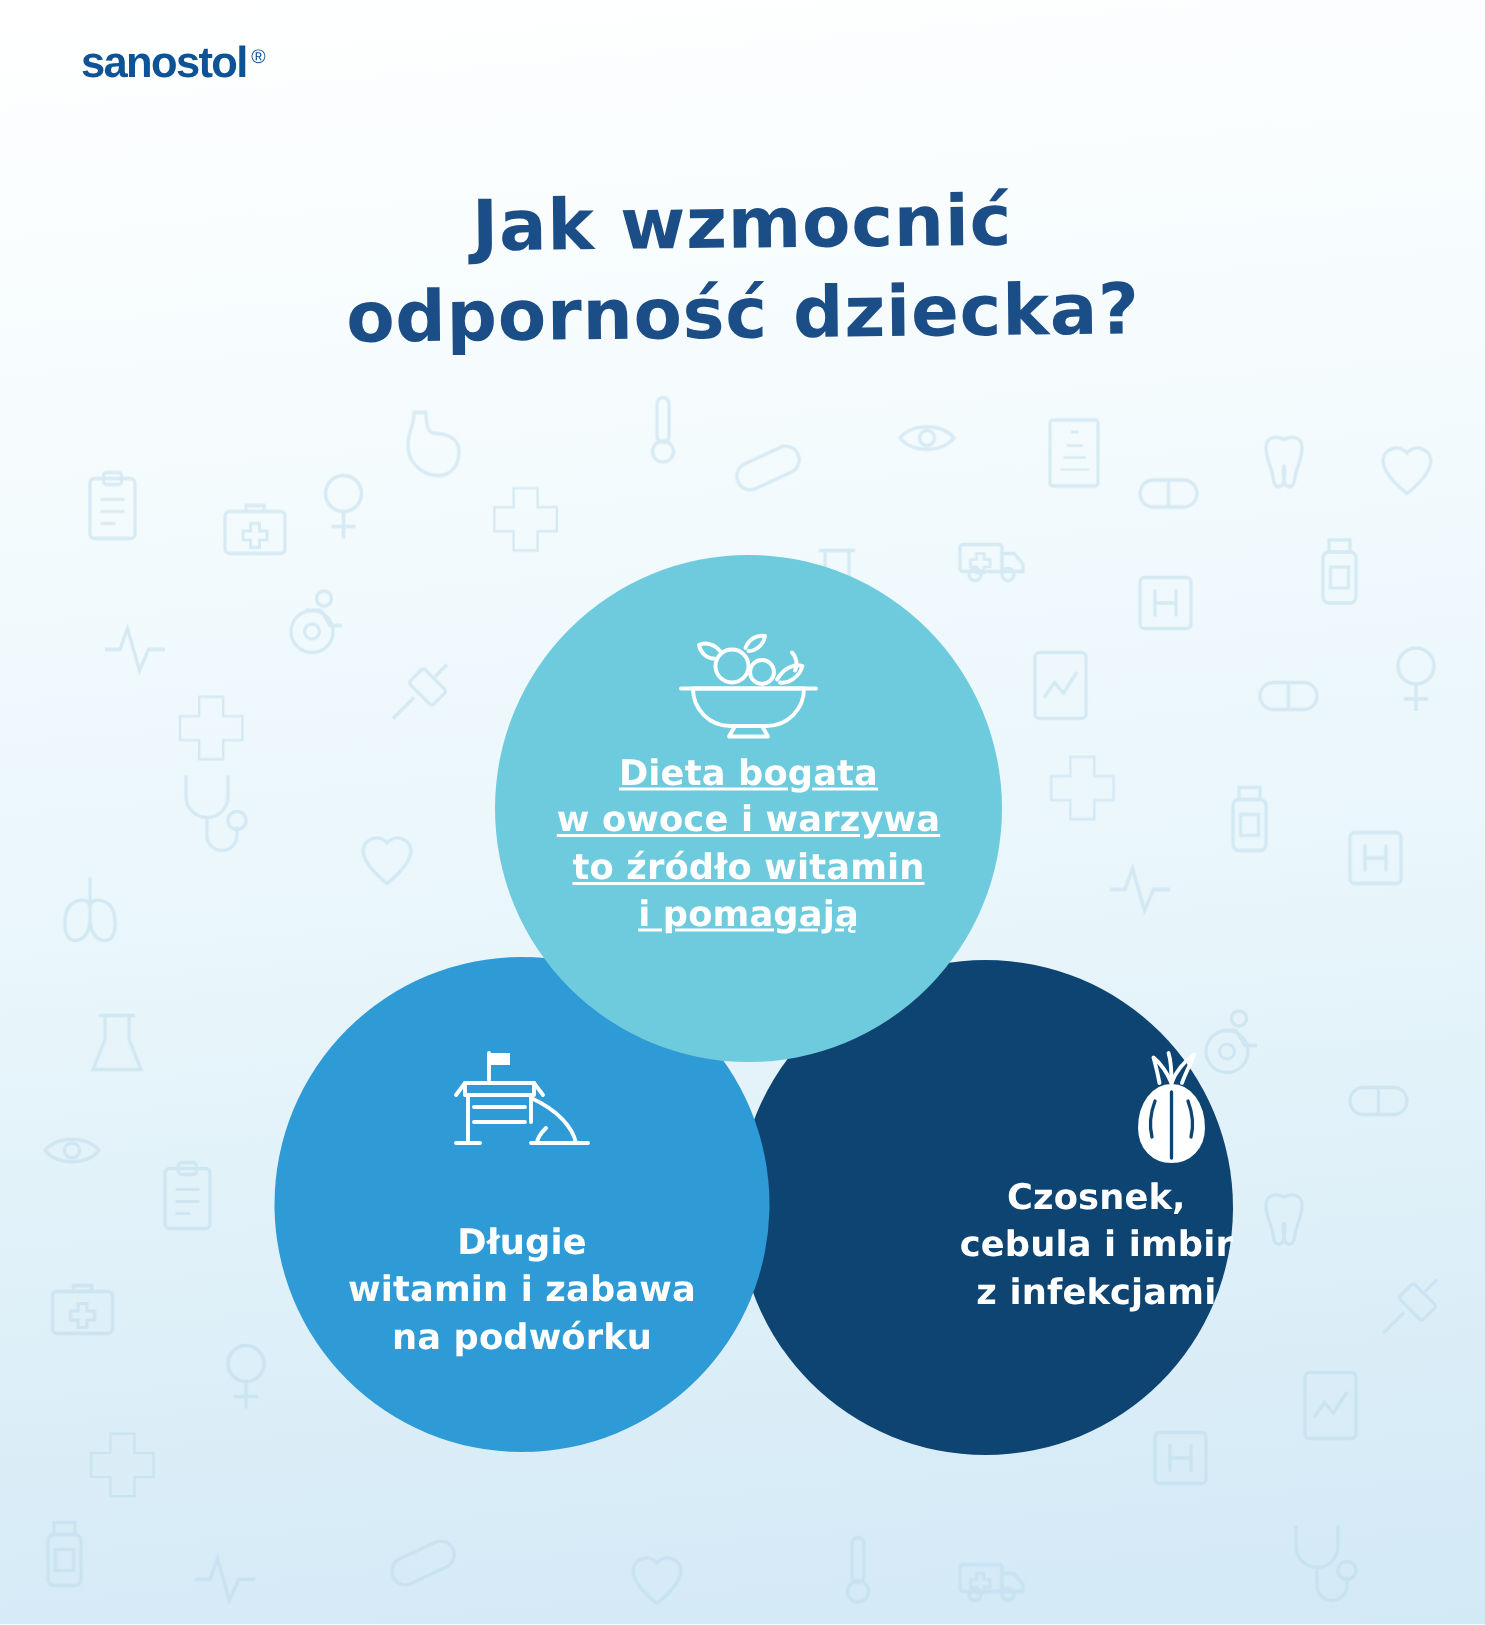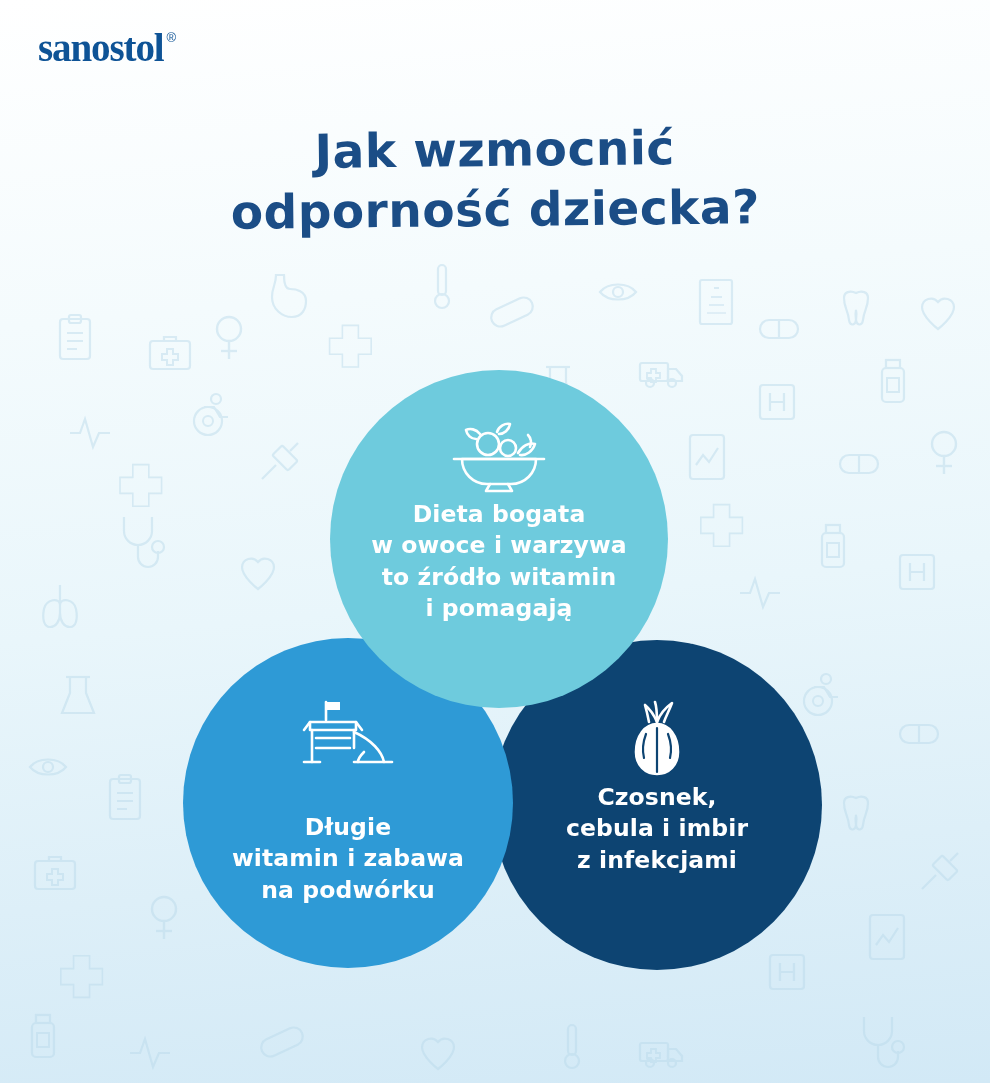--- a/index.html
+++ b/index.html
@@ -31,26 +31,27 @@
 
   
   #logo {
     position: absolute;
     left: 38px;
     top: 28px;
     display: flex;
     align-items: flex-start;
   }
   #logo .word {
-    font-family: Liberation Serif, serif;
+    font-family: Liberation Sans, sans-serif;
     font-weight: bold;
-    font-size: 39px;
+    font-size: 29px;
     letter-spacing: -1.1px;
     color: #0e5396;
     line-height: 1;
+    margin-left: 16px;
   }
   #logo .reg {
     font-family: "Liberation Sans", sans-serif;
     font-size: 13px;
     color: #0e5396;
     margin-left: 3px;
     margin-top: 2px;
   }
 
   
@@ -94,39 +95,41 @@
   }
 
   #circle-diet {
     left: 330px;
     top: 370px;
     width: 338px;
     height: 338px;
     background: #6ecbdd;
     padding-top: 47px;
     z-index: 3;
+    text-decoration: underline;
   }
   #circle-play {
     left: 183px;
     top: 638px;
     width: 330px;
     height: 330px;
     background: #2e9ad6;
     padding-top: 62px;
     z-index: 2;
     gap: 36px;
   }
   #circle-garlic {
     left: 492px;
     top: 640px;
     width: 330px;
     height: 330px;
     background: #0d4472;
     padding-top: 60px;
     z-index: 1;
+    align-items: flex-end;
   }
 </style>
 </head>
 <body>
 
 <div id="poster">
 
   <svg id="pattern" viewBox="0 0 990 828" xmlns="http://www.w3.org/2000/svg">
     <defs>
       <g id="p-cross">

